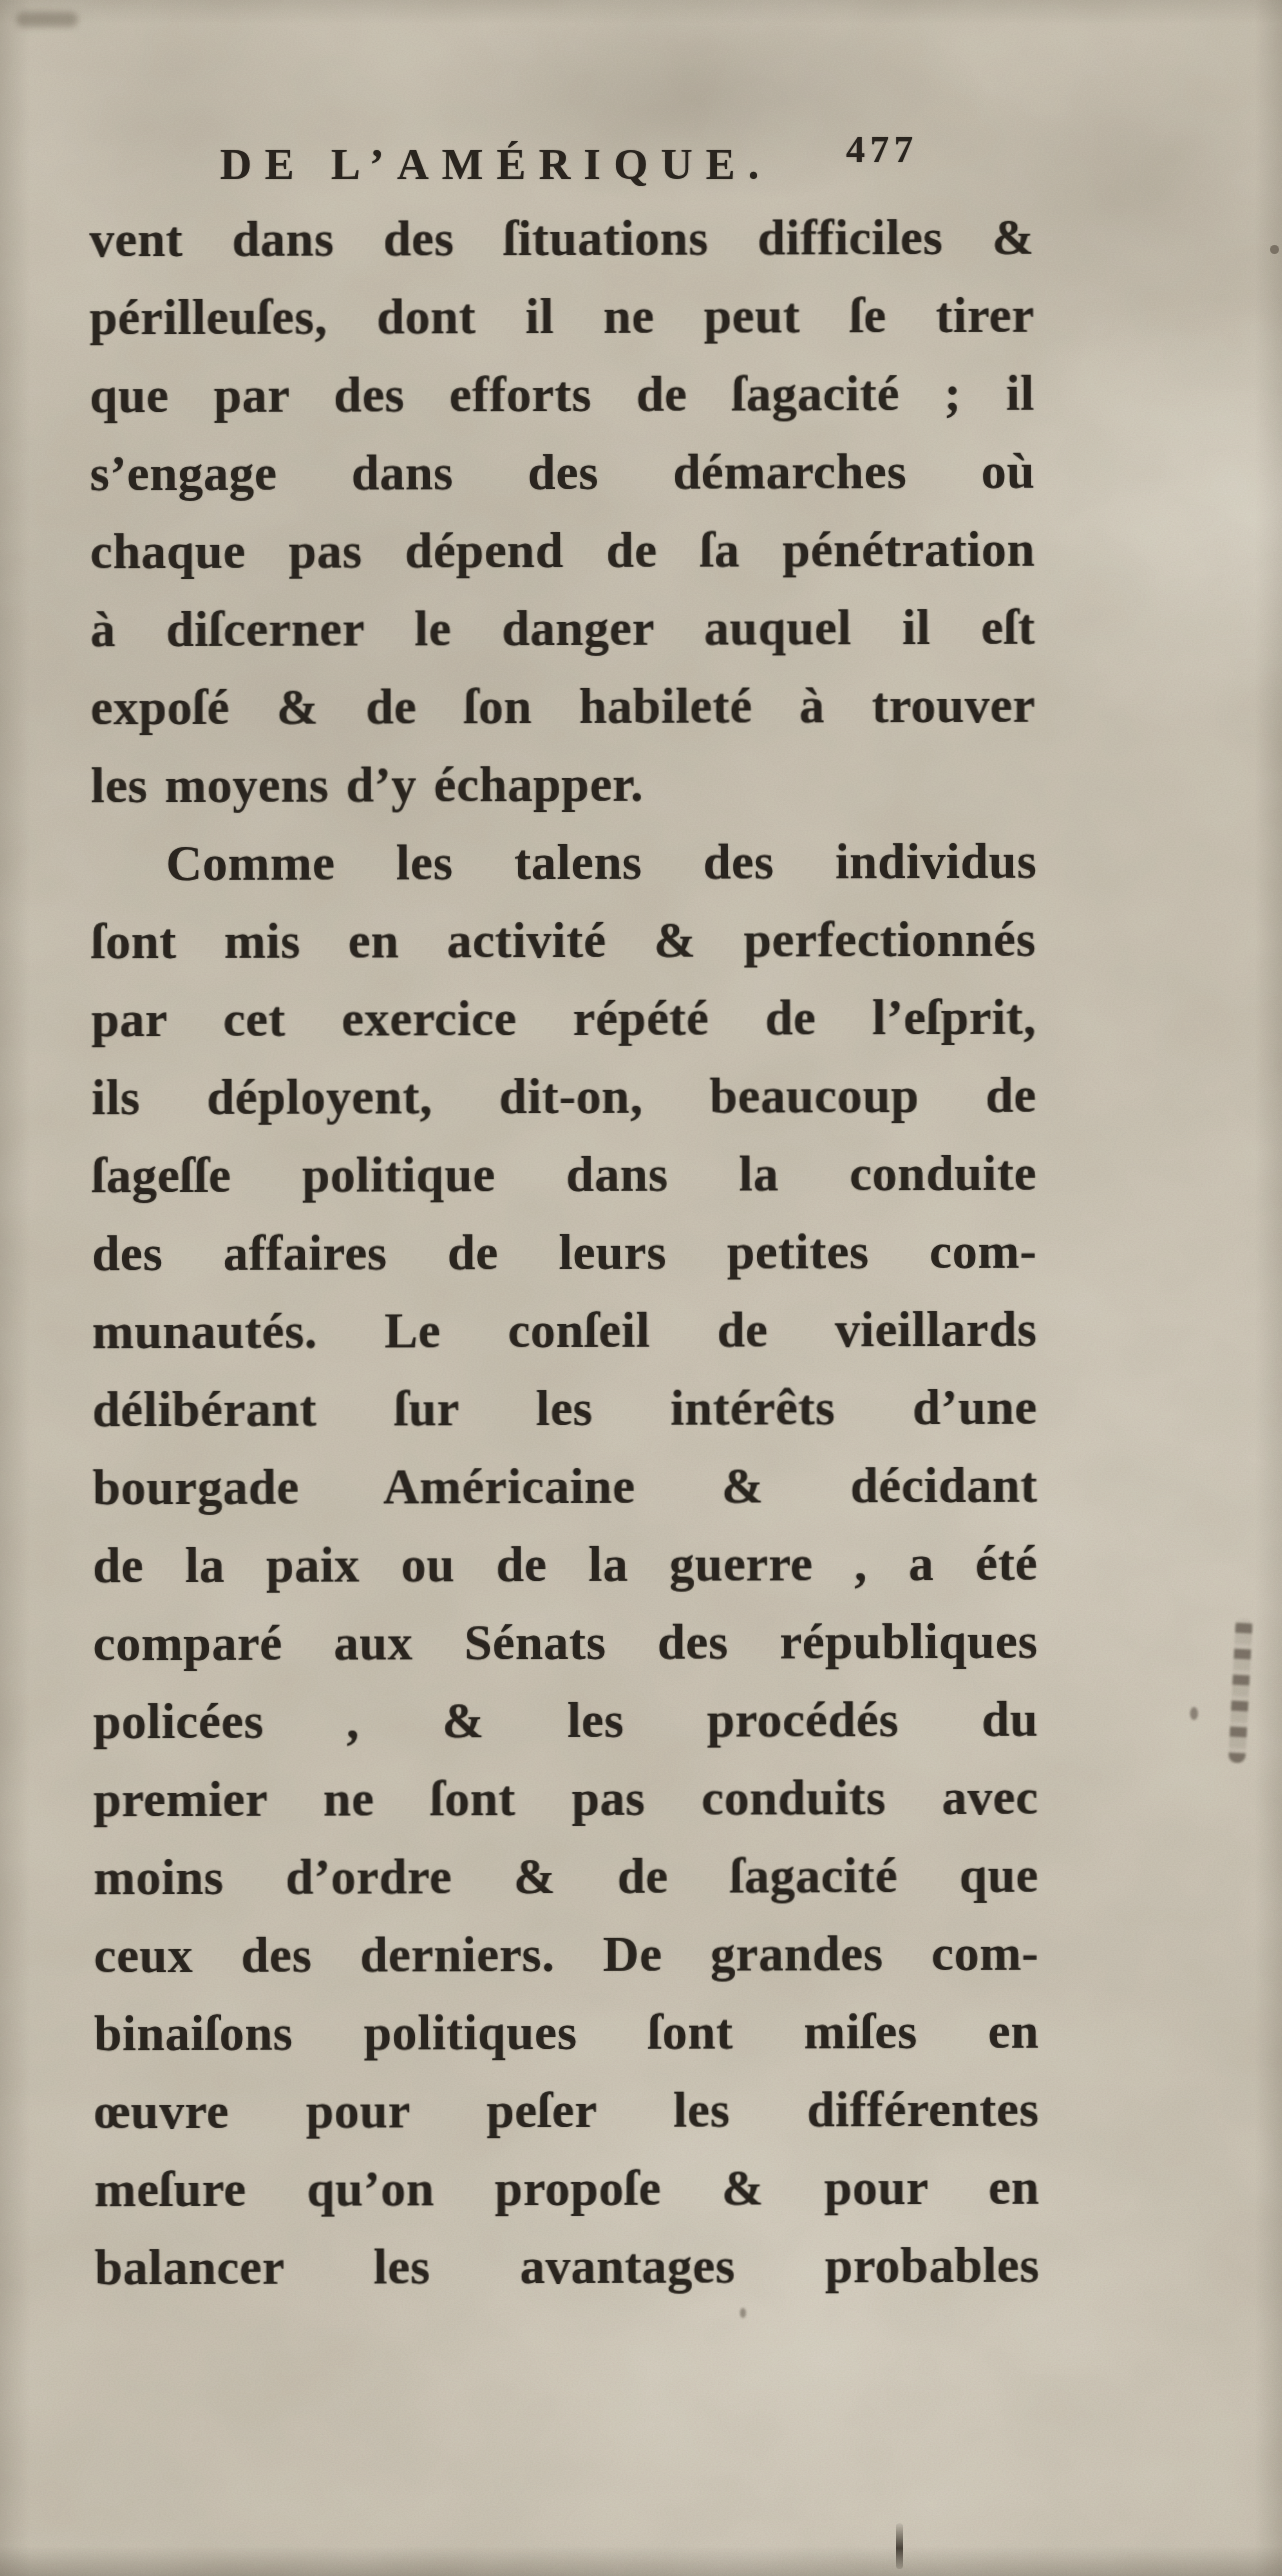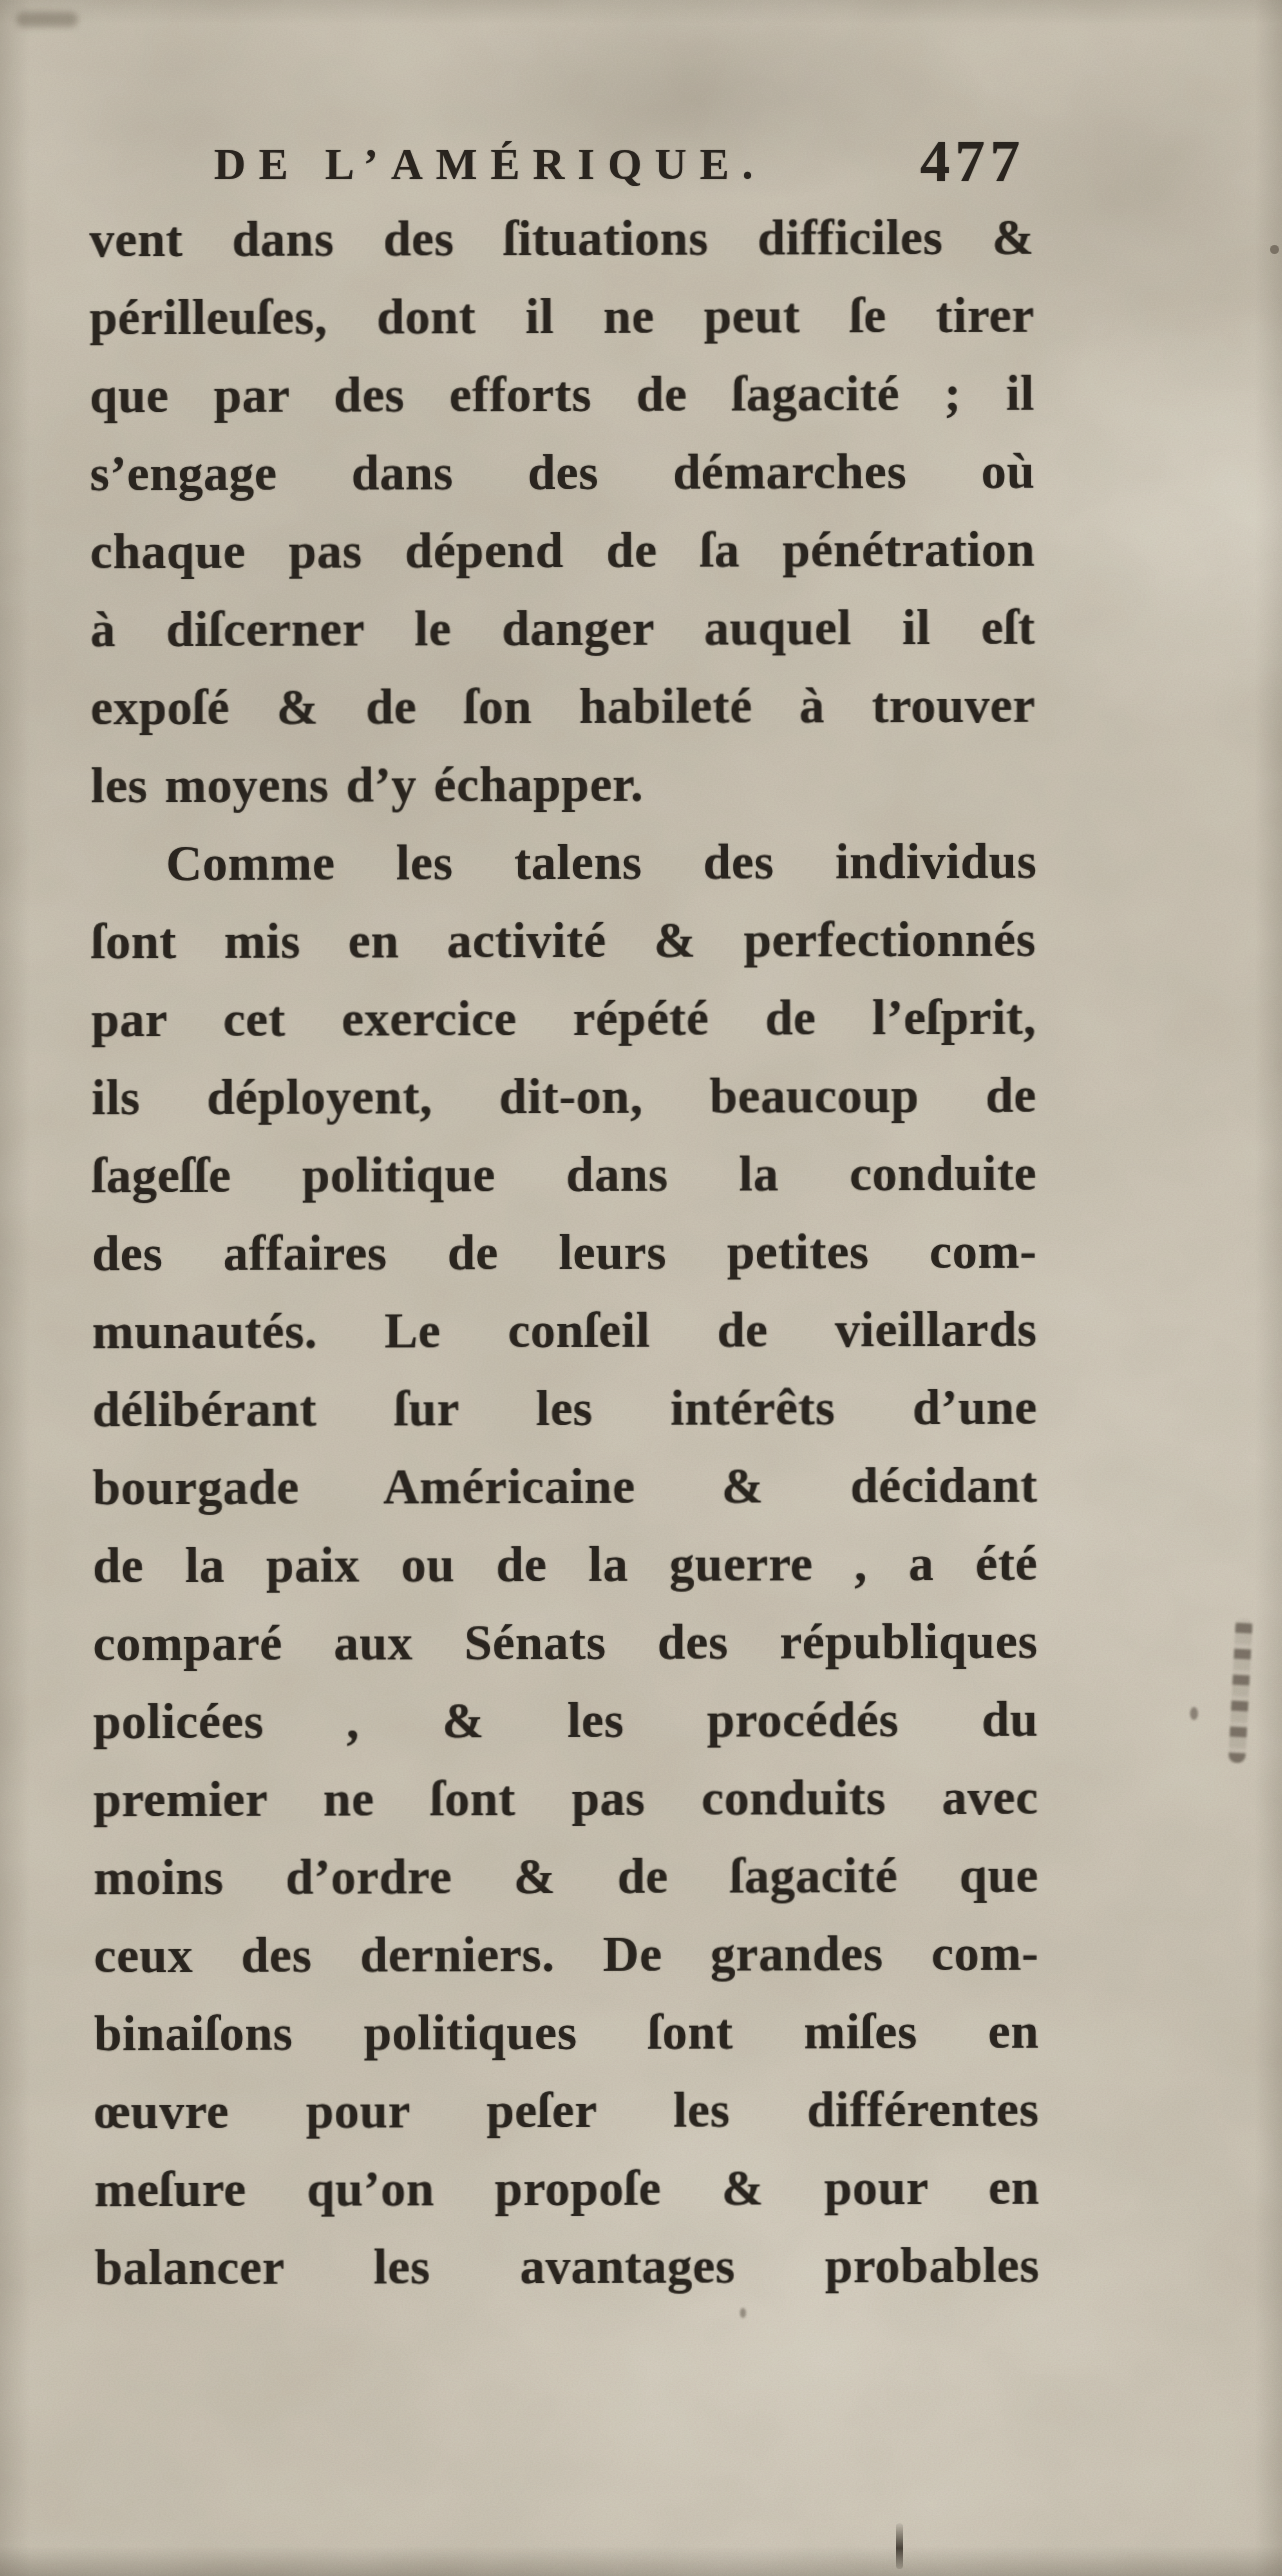--- a/index.html
+++ b/index.html
@@ -30,32 +30,32 @@
       linear-gradient(to top, rgba(76,68,56,0.30) 0px, rgba(76,68,56,0) 30px);
   }
 
   .print {
     text-shadow: 0 0 1.3px rgba(43,38,32,0.55);
     filter: blur(0.3px);
   }
 
   .running-title {
     position: absolute;
-    left: 214px;
+    left: 220px;
     top: 139px;
     font-size: 44px;
     font-weight: bold;
     letter-spacing: 13px;
     white-space: nowrap;
   }
   .page-number {
     position: absolute;
-    left: 920px;
+    left: 846px;
     top: 127px;
-    font-size: 60px;
+    font-size: 38px;
     font-weight: bold;
     letter-spacing: 5px;
     white-space: nowrap;
     text-align: right;
   }
 
   .text-block {
     position: absolute;
     left: 92px;
     top: 199px;

